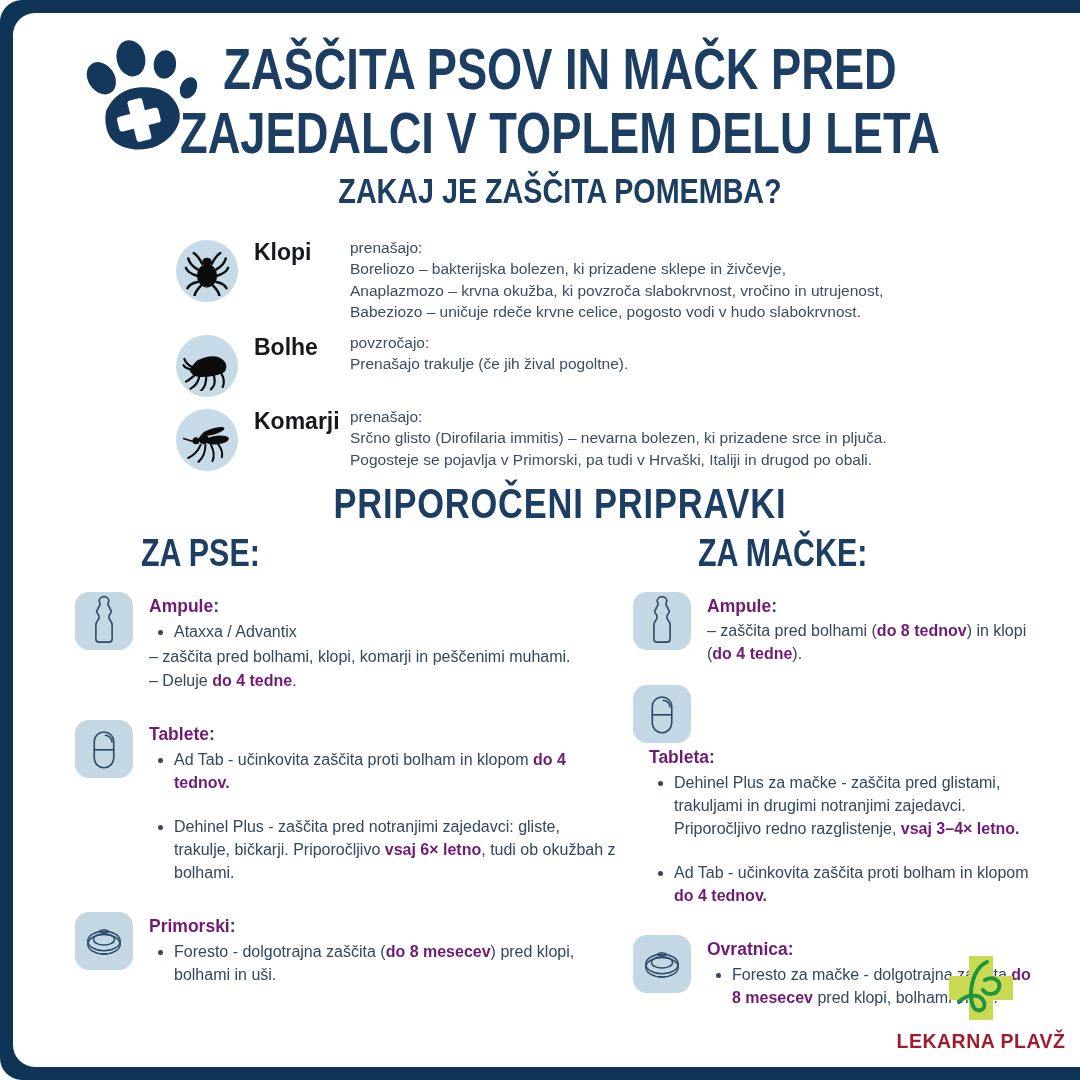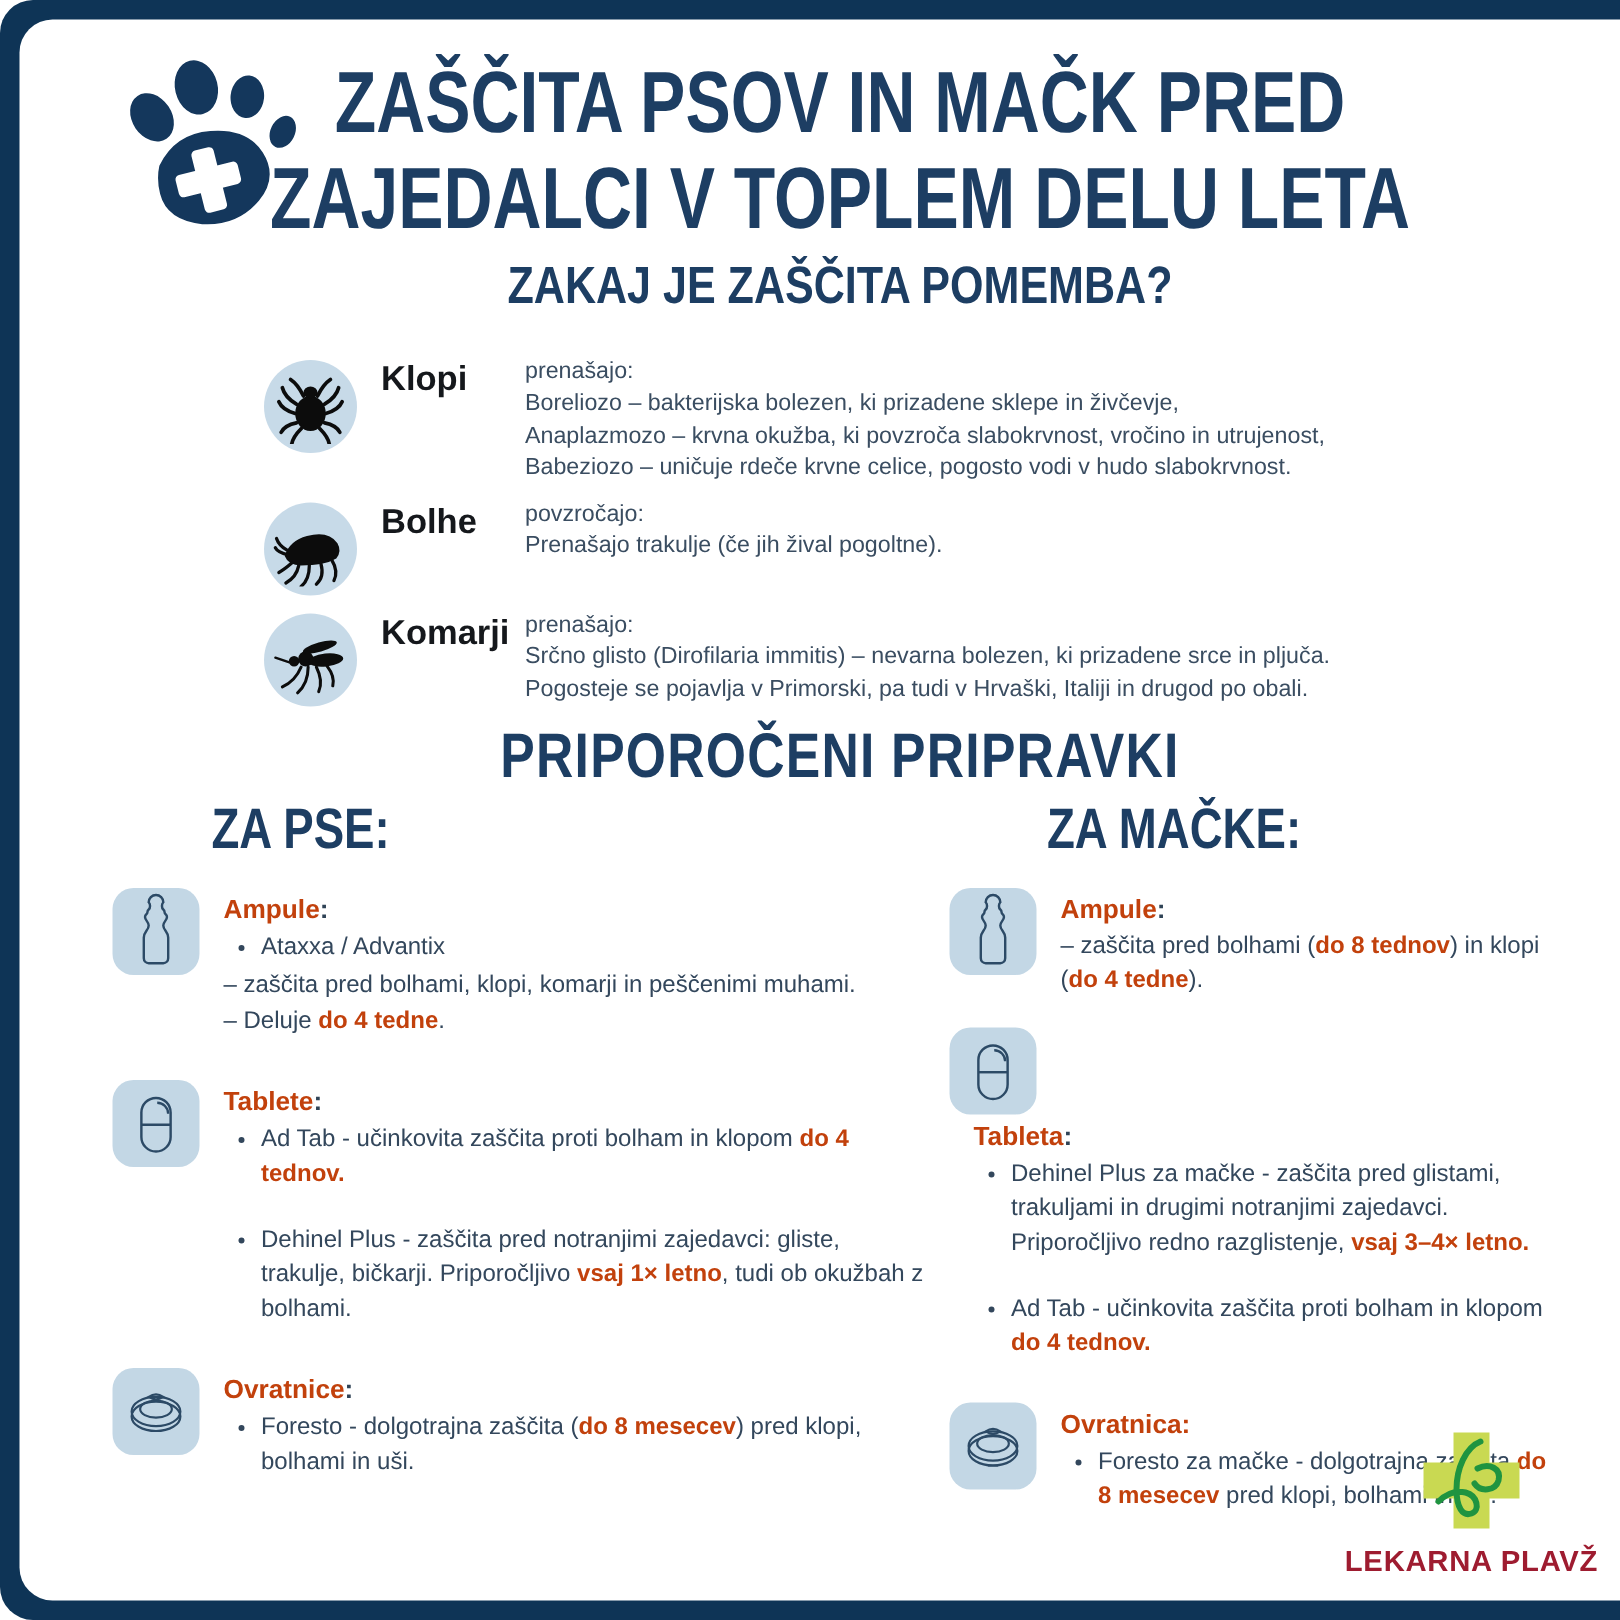--- a/index.html
+++ b/index.html
@@ -45,21 +45,21 @@
   .item.float .item-icon{float:left;margin:0 16px 6px 0;}
   .item.flex .item-body{margin-left:16px;}
   .item-icon svg{width:52px;height:52px;}
   .item-heading{font-weight:bold;font-size:17.5px;color:#2f4356;padding-top:3px;}
   .item-heading b{font-weight:bold;}
   .item-body{font-size:16px;line-height:23px;color:#33475c;}
   .item ul{margin:2px 0 0 0;padding-left:25px;}
   .item li{margin-bottom:2px;}
   .item ul.gap{margin-top:21px;}
   .dash{margin:1px 0 0 0;}
-  b{color:#c2410c;}
+  b{color:#701a75;}
 
   .mt-dogs-2{margin-top:28px;}
   .mt-dogs-3{margin-top:26px;}
   .mt-cats-2{margin-top:20px;flex-direction:column;}
   .mt-cats-3{margin-top:26px;}
 
   
   .logo{position:absolute;right:36px;bottom:14px;width:180px;text-align:center;}
   .logo-name{font-weight:bold;font-size:19.5px;color:#9e1c30;letter-spacing:.5px;white-space:nowrap;}
 </style>
@@ -193,37 +193,37 @@
               <line x1="20" y1="33" x2="44" y2="33"></line>
               <path d="M33 15 a9 9 0 0 1 9 9"></path>
             </svg>
           </div>
           <div class="item-body">
             <div class="item-heading"><b>Tablete</b>:</div>
             <ul>
                 <li>Ad Tab - učinkovita zaščita proti bolham in klopom <b>do 4 tednov.</b></li>
               </ul>
             <ul class="gap">
-                <li>Dehinel Plus - zaščita pred notranjimi zajedavci: gliste, trakulje, bičkarji. Priporočljivo <b>vsaj 1× letno</b>, tudi ob okužbah z bolhami.</li>
+                <li>Dehinel Plus - zaščita pred notranjimi zajedavci: gliste, trakulje, bičkarji. Priporočljivo <b>vsaj 6× letno</b>, tudi ob okužbah z bolhami.</li>
               </ul>
           </div>
         </div>
 
         <div class="item flex mt-dogs-3">
           <div class="item-icon">
             <svg viewBox="0 0 64 64" fill="none" stroke="#2c4a66" stroke-width="1.8">
               <ellipse cx="32" cy="36" rx="20" ry="12"></ellipse>
               <ellipse cx="32" cy="32" rx="20" ry="12"></ellipse>
               <ellipse cx="32" cy="30" rx="13" ry="7"></ellipse>
               <path d="M26 20 q6-4 12 0 q-6 4-12 0 Z"></path>
               <path d="M28 48 h8"></path>
             </svg>
           </div>
           <div class="item-body">
-            <div class="item-heading"><b>Ovratnice</b>:</div>
+            <div class="item-heading"><b>Primorski</b>:</div>
             <ul>
                 <li>Foresto - dolgotrajna zaščita (<b>do 8 mesecev</b>) pred klopi, bolhami in uši.</li>
               </ul>
 
           </div>
         </div>
       </div>
 
       <div class="col-cats">
         <div class="col-head">ZA MAČKE:</div>

